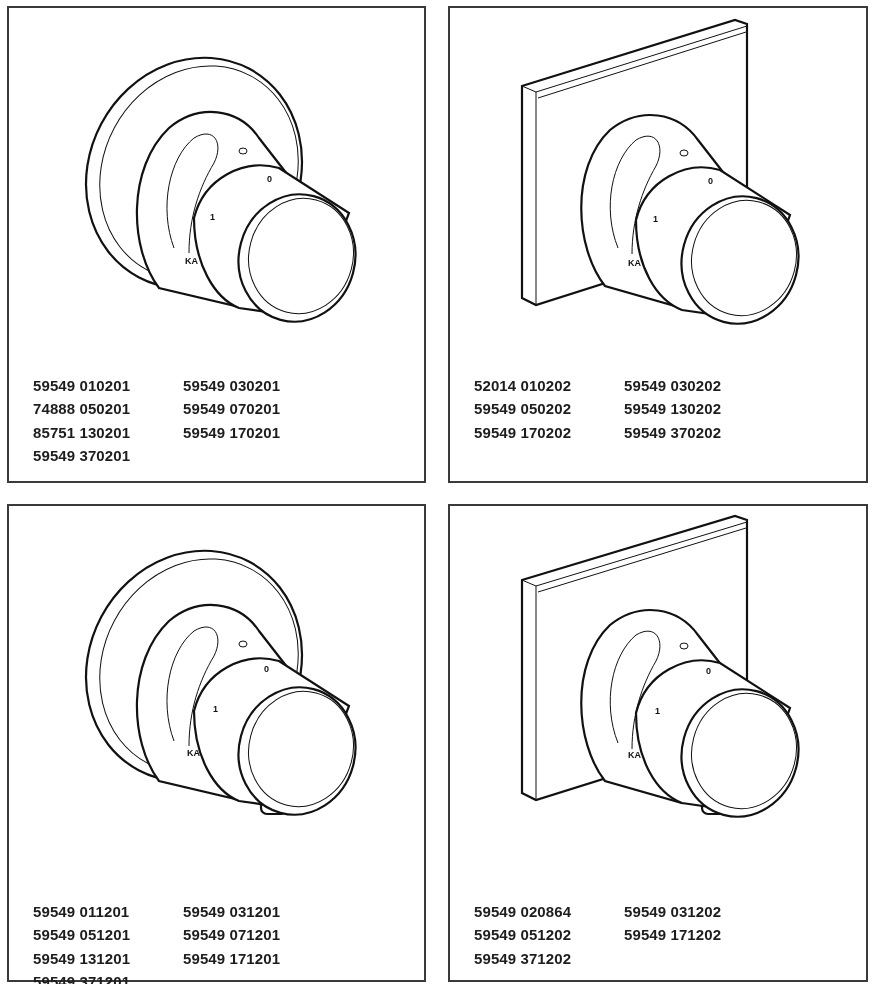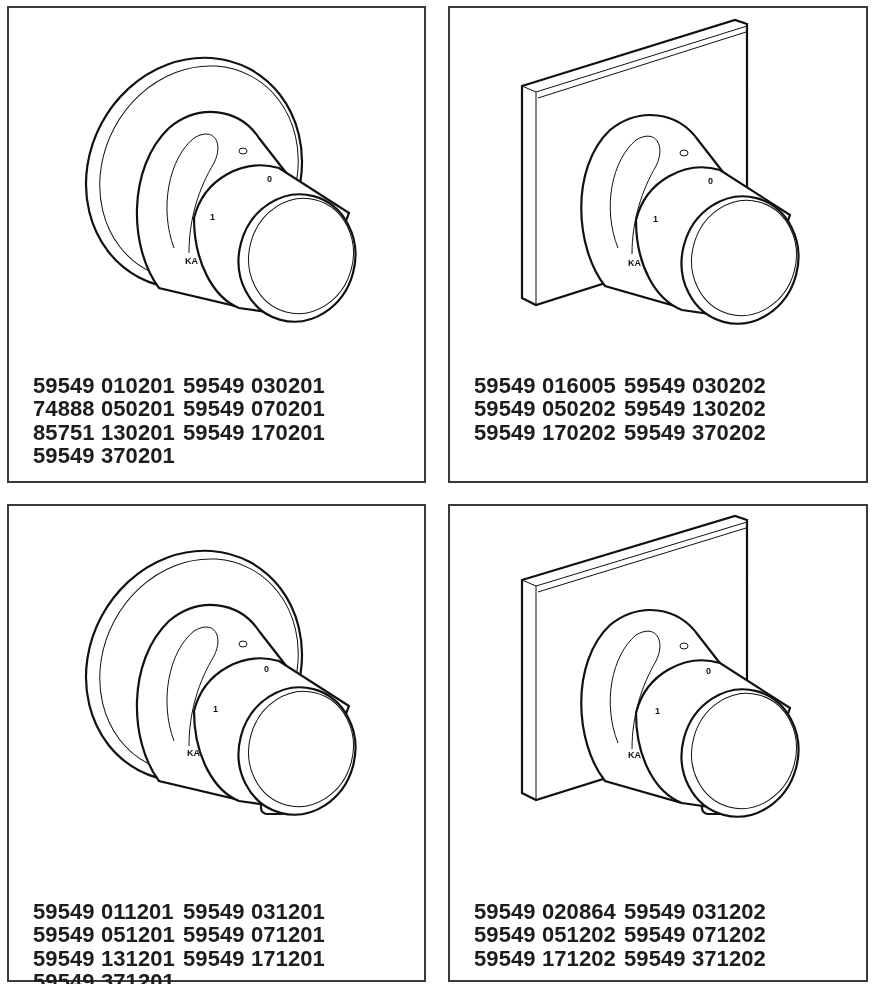--- a/index.html
+++ b/index.html
@@ -8,21 +8,21 @@
     .panel { position: absolute; box-sizing: border-box; border: 2px solid #3a3a3a; background: #fff; }
     #p1 { left: 7px; top: 6px; width: 419px; height: 477px; }
     #p2 { left: 448px; top: 6px; width: 420px; height: 477px; }
     #p3 { left: 7px; top: 504px; width: 419px; height: 478px; }
     #p4 { left: 448px; top: 504px; width: 420px; height: 478px; }
     .illus { position: absolute; left: 0; top: 0; width: 100%; height: 340px; }
     .codes { position: absolute; left: 24px; display: grid;
              grid-template-columns: 150px 150px; column-gap: 0; row-gap: 0; }
     #p1 .codes, #p2 .codes { top: 366px; }
     #p3 .codes, #p4 .codes { top: 866px; top: 366px; margin-top: 28px; }
-    .code { font-weight: bold; font-size: 22px; line-height: 23.3px; color: #1d1d1d;
+    .code { font-weight: bold; font-size: 15px; line-height: 23.3px; color: #1d1d1d;
             letter-spacing: 0.1px; white-space: nowrap; }
     svg { position: absolute; left: 0; top: 0; }
     .stroke { fill: #fff; stroke: #111; stroke-width: 2.2; }
     .thin { fill: none; stroke: #111; stroke-width: 1; }
     .mark { font-family: "Liberation Sans", sans-serif; font-weight: bold; font-size: 9px; fill: #111; }
   </style>
 </head>
 <body>
 
 <div class="panel" id="p1">
@@ -60,21 +60,21 @@
     <path class="thin" d="M168,240 C152,200 162,152 186,132 C206,120 216,138 206,158 C192,182 182,212 182,246"></path>
     <ellipse class="thin" cx="234" cy="145" rx="4" ry="3"></ellipse>
     <path class="stroke" d="M186,212 C196,172 236,152 270,162 L340,207 L302,312 L232,302 C206,292 186,258 186,212 Z"></path>
     <ellipse class="stroke" cx="290" cy="252" rx="58" ry="64" transform="rotate(15 290 252)"></ellipse>
     <ellipse class="thin" cx="294" cy="250" rx="52" ry="58" transform="rotate(15 294 250)"></ellipse>
     <text class="mark" x="258" y="176">0</text>
     <text class="mark" x="203" y="214">1</text>
     <text class="mark" x="178" y="258">KA</text>
   </svg>
   <div class="codes">
-    <div class="code">59549 016005</div>
+    <div class="code">52014 010202</div>
     <div class="code">59549 030202</div>
     <div class="code">59549 050202</div>
     <div class="code">59549 130202</div>
     <div class="code">59549 170202</div>
     <div class="code">59549 370202</div>
   </div>
 </div>
 
 <div class="panel" id="p3">
   <svg class="illus" width="419" height="340">
@@ -116,17 +116,16 @@
     <ellipse class="stroke" cx="290" cy="247" rx="58" ry="64" transform="rotate(15 290 247)"></ellipse>
     <ellipse class="thin" cx="294" cy="245" rx="52" ry="58" transform="rotate(15 294 245)"></ellipse>
     <text class="mark" x="256" y="168">0</text>
     <text class="mark" x="205" y="208">1</text>
     <text class="mark" x="178" y="252">KA</text>
   </svg>
   <div class="codes">
     <div class="code">59549 020864</div>
     <div class="code">59549 031202</div>
     <div class="code">59549 051202</div>
-    <div class="code">59549 071202</div>
     <div class="code">59549 171202</div>
     <div class="code">59549 371202</div>
   </div>
 </div>
 
 </body></html>

